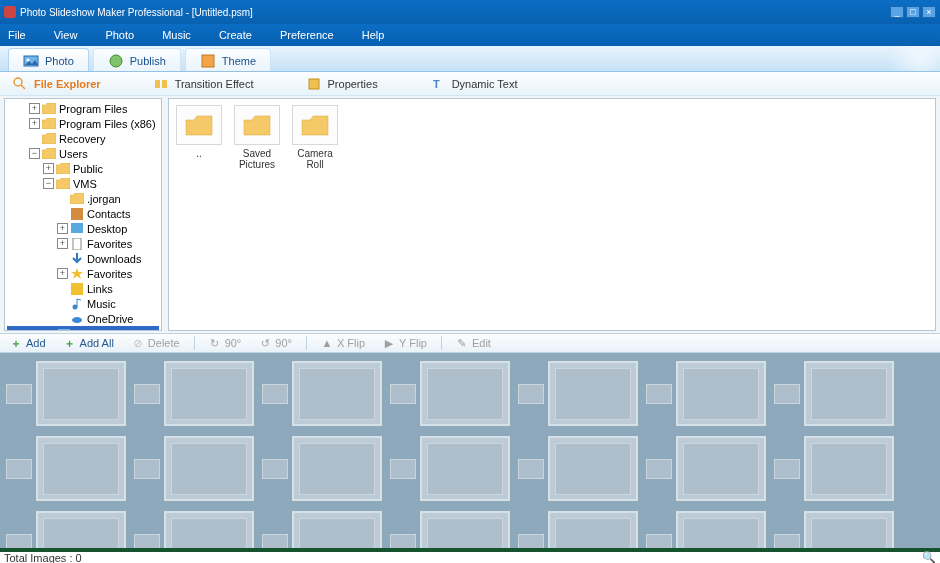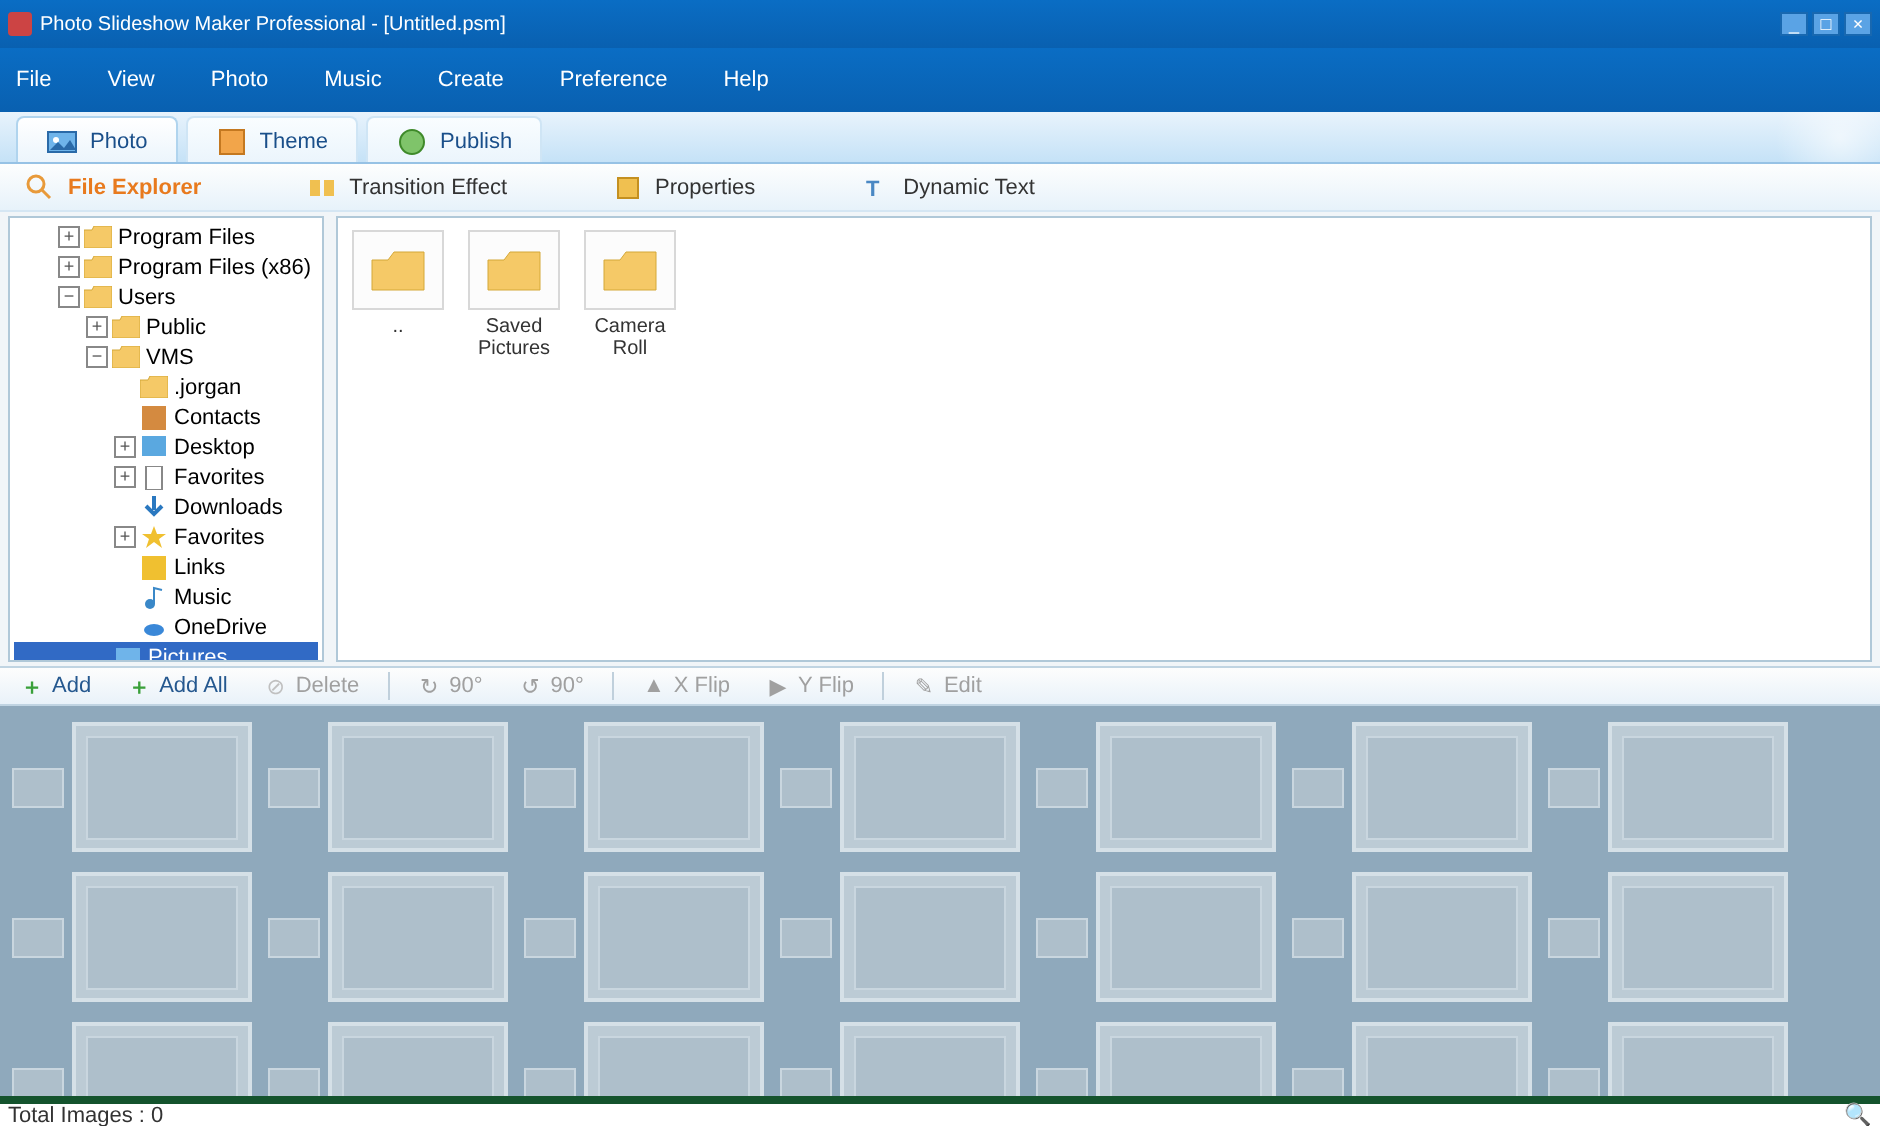--- a/index.html
+++ b/index.html
@@ -4,21 +4,21 @@
 <style>
 * { margin: 0; padding: 0; box-sizing: border-box; font-family: Tahoma, sans-serif; font-size: 11px; }
 body { width: 940px; height: 563px; overflow: hidden; background: #fff; display: flex; flex-direction: column; }
 
 .titlebar { height: 16px; background: linear-gradient(#0a6dc4, #0960b0); color: #fff; display: flex; align-items: center; padding: 12px 4px; }
 .titlebar-icon { width: 12px; height: 12px; background: #c44; margin-right: 4px; border-radius: 2px; }
 .titlebar-title { flex: 1; font-size: 10px; }
 .win-buttons { display: flex; gap: 2px; }
 .win-btn { width: 14px; height: 12px; background: #5aa3e5; border: 1px solid #1868b0; display: flex; align-items: center; justify-content: center; font-size: 9px; color: #fff; cursor: pointer; }
 
-.menubar { height: 32px; background: linear-gradient(#0a6dc4, #0960b0); color: #fff; display: flex; align-items: center; padding: 0 8px; gap: 28px; }
+.menubar { height: 22px; background: linear-gradient(#0a6dc4, #0960b0); color: #fff; display: flex; align-items: center; padding: 0 8px; gap: 28px; }
 .menubar span { cursor: pointer; font-size: 11px; }
 
 .ribbon { height: 26px; background: linear-gradient(#e8f3fc, #c5e2f7); display: flex; align-items: center; padding: 4px 8px 0 8px; gap: 4px; border-bottom: 1px solid #96c2e5; position: relative; overflow: hidden; }
 .ribbon-decor { position: absolute; right: 0; top: 0; width: 100px; height: 26px; background: radial-gradient(circle at 80% 50%, rgba(255,255,255,0.6), transparent 40%); pointer-events: none; }
 .ribbon-tab { padding: 4px 14px; border-radius: 4px 4px 0 0; display: flex; align-items: center; gap: 6px; cursor: pointer; font-size: 12px; color: #1a4f8a; background: linear-gradient(#f9fdff, #eaf4fc); border: 1px solid #cfe5f5; border-bottom: none; }
 .ribbon-tab.active { background: linear-gradient(#ffffff, #eaf4fc); border: 1px solid #b0d4ee; border-bottom: none; }
 .ribbon-ico { width: 16px; height: 16px; display: flex; align-items: center; justify-content: center; }
 
 .subtoolbar { height: 24px; background: linear-gradient(#fdfefe, #e7f2fa); border-bottom: 1px solid #d5e6f3; display: flex; align-items: center; padding: 0 12px; gap: 52px; }
 .st-item { display: flex; align-items: center; gap: 6px; cursor: pointer; color: #333; }
@@ -93,32 +93,32 @@
           <rect x="1" y="3" width="14" height="10" fill="#6fb4ea" stroke="#2a6aa8"></rect>
           <circle cx="5" cy="7" r="1.5" fill="#fff"></circle>
           <path d="M2 12 L6 8 L9 11 L12 7 L15 12 Z" fill="#2a6aa8"></path>
         </svg>
       </span>
     <span>Photo</span>
   </div>
   <div class="ribbon-tab">
     <span class="ribbon-ico">
         <svg width="16" height="16">
-          <rect x="2" y="2" width="12" height="12" fill="#f2a54a" stroke="#c47820"></rect>
-        </svg>
-      </span>
-    <span>Theme</span>
+          <circle cx="8" cy="8" r="6" fill="#7fc46a" stroke="#3f8a2a"></circle>
+        </svg>
+      </span>
+    <span>Publish</span>
   </div>
   <div class="ribbon-tab">
     <span class="ribbon-ico">
         <svg width="16" height="16">
-          <circle cx="8" cy="8" r="6" fill="#7fc46a" stroke="#3f8a2a"></circle>
-        </svg>
-      </span>
-    <span>Publish</span>
+          <rect x="2" y="2" width="12" height="12" fill="#f2a54a" stroke="#c47820"></rect>
+        </svg>
+      </span>
+    <span>Theme</span>
   </div>
   <div class="ribbon-decor"></div>
 </div>
 
 <div class="subtoolbar">
   <div class="st-item active">
     <span class="st-icon">
         <svg width="14" height="14">
           <circle cx="5" cy="5" r="4" fill="none" stroke="#e89a3a" stroke-width="1.5"></circle>
           <line x1="8" y1="8" x2="12" y2="12" stroke="#e89a3a" stroke-width="1.5"></line>
@@ -168,20 +168,29 @@
       <div class="tree-node" style="padding-left:22px">
           <span class="exp">+</span>
           <span class="node-icon">
             <svg class="folder-svg" width="14" height="11">
               <path d="M0 2 L4 2 L5 0 L14 0 L14 11 L0 11 Z"></path>
             </svg>
           </span>
           <span>Program Files (x86)</span>
         </div>
       <div class="tree-node" style="padding-left:22px">
+          <span class="noexp"></span>
+          <span class="node-icon">
+            <svg class="folder-svg" width="14" height="11">
+              <path d="M0 2 L4 2 L5 0 L14 0 L14 11 L0 11 Z"></path>
+            </svg>
+          </span>
+          <span>Recovery</span>
+        </div>
+      <div class="tree-node" style="padding-left:22px">
           <span class="exp">−</span>
           <span class="node-icon">
             <svg class="folder-svg" width="14" height="11">
               <path d="M0 2 L4 2 L5 0 L14 0 L14 11 L0 11 Z"></path>
             </svg>
           </span>
           <span>Users</span>
         </div>
       <div class="tree-node" style="padding-left:36px">
           <span class="exp">+</span>

